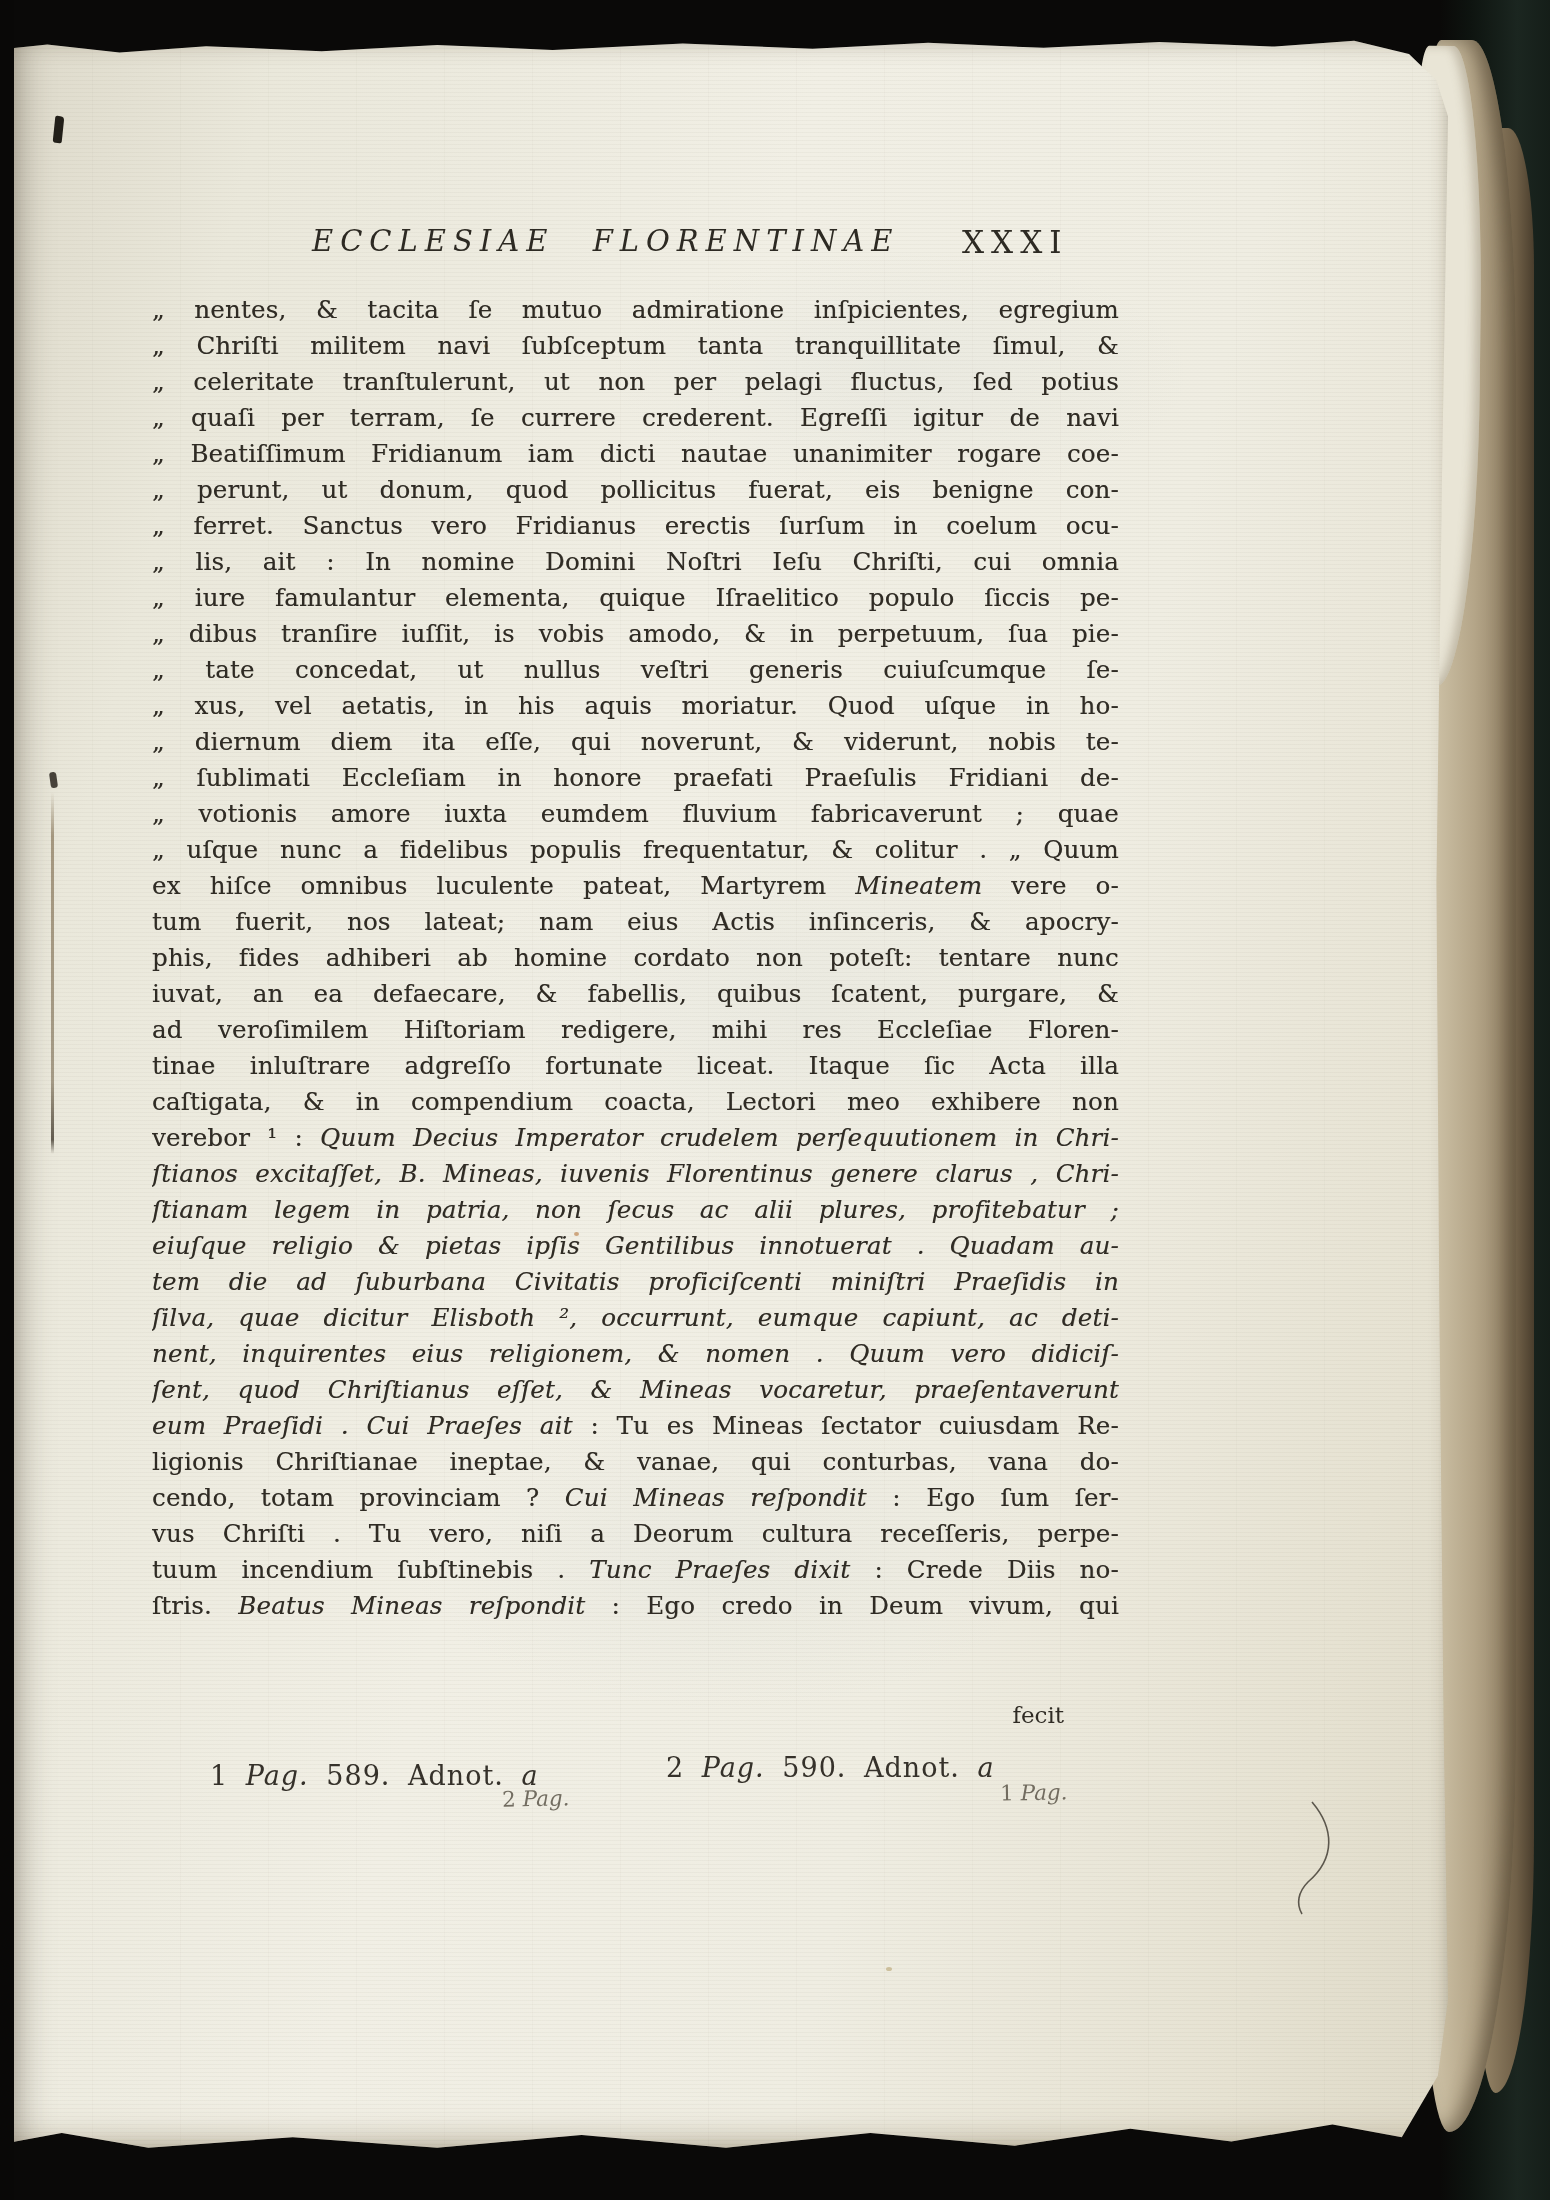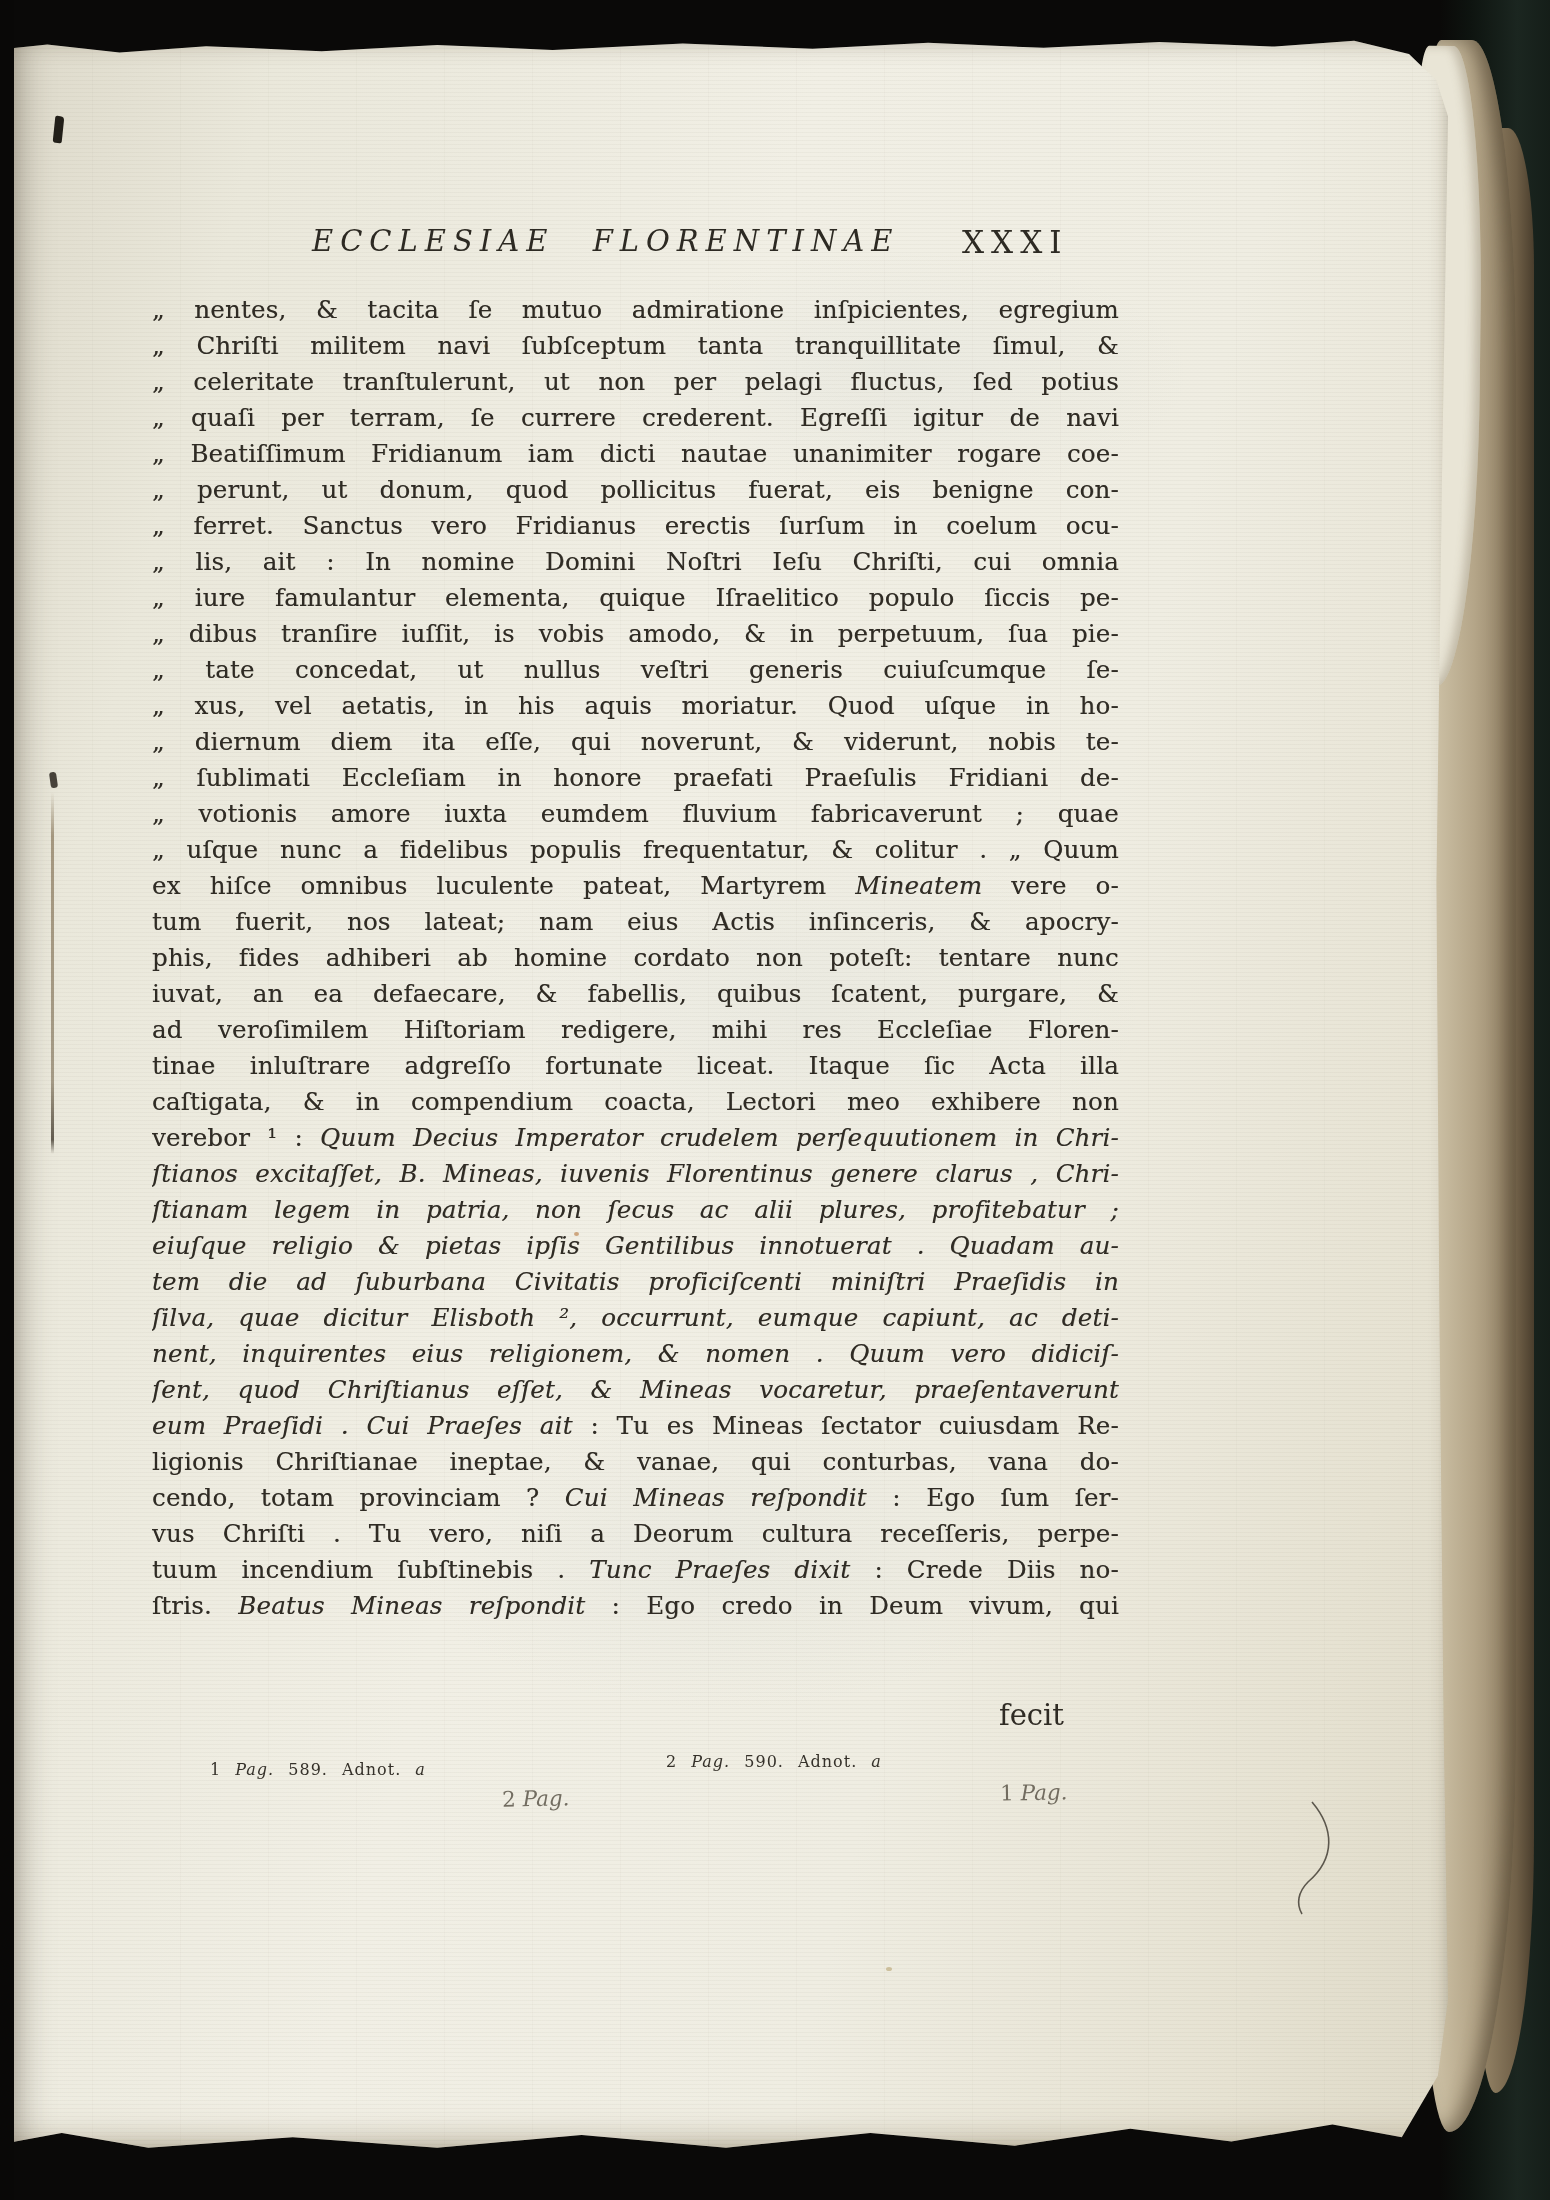--- a/index.html
+++ b/index.html
@@ -55,23 +55,23 @@
     letter-spacing:7px;word-spacing:22px;color:#2d2a23;white-space:nowrap;}
   .folio{position:absolute;left:948px;top:224px;font-size:31px;letter-spacing:7px;color:#2d2a23;}
   
   .textblock{position:absolute;left:138px;top:292px;width:967px;color:#2f2b24;}
   .tline{height:36px;line-height:36px;font-size:24.5px;letter-spacing:.2px;
     text-align:justify;text-align-last:justify;overflow:hidden;white-space:nowrap;
     text-shadow:.3px .3px .4px rgba(43,40,33,.45);}
   .tline span{white-space:normal;}
   .it{font-style:italic;}
   .catchword{position:absolute;left:138px;top:1697px;width:912px;text-align:right;
-    font-size:29px;color:#2f2b24;line-height:36px;}
+    font-size:23px;color:#2f2b24;line-height:36px;}
   
-  .fn{position:absolute;font-size:16px;color:#35make312a;color:#35312a;white-space:nowrap;}
+  .fn{position:absolute;font-size:27px;color:#35make312a;color:#35312a;white-space:nowrap;}
   .fn1{left:196px;top:1760px;letter-spacing:1px;word-spacing:8px;}
   .fn2{left:652px;top:1752px;letter-spacing:1px;word-spacing:8px;}
   .ghost{position:absolute;font-size:21.5px;color:#5d574b;white-space:nowrap;opacity:.85;}
   .ghostL{left:488px;top:1786px;transform:rotate(-1.2deg);}
   .ghostR{left:986px;top:1780px;transform:rotate(-1deg);}
 </style>
 </head>
 <body>
 
 <div class="scene">

